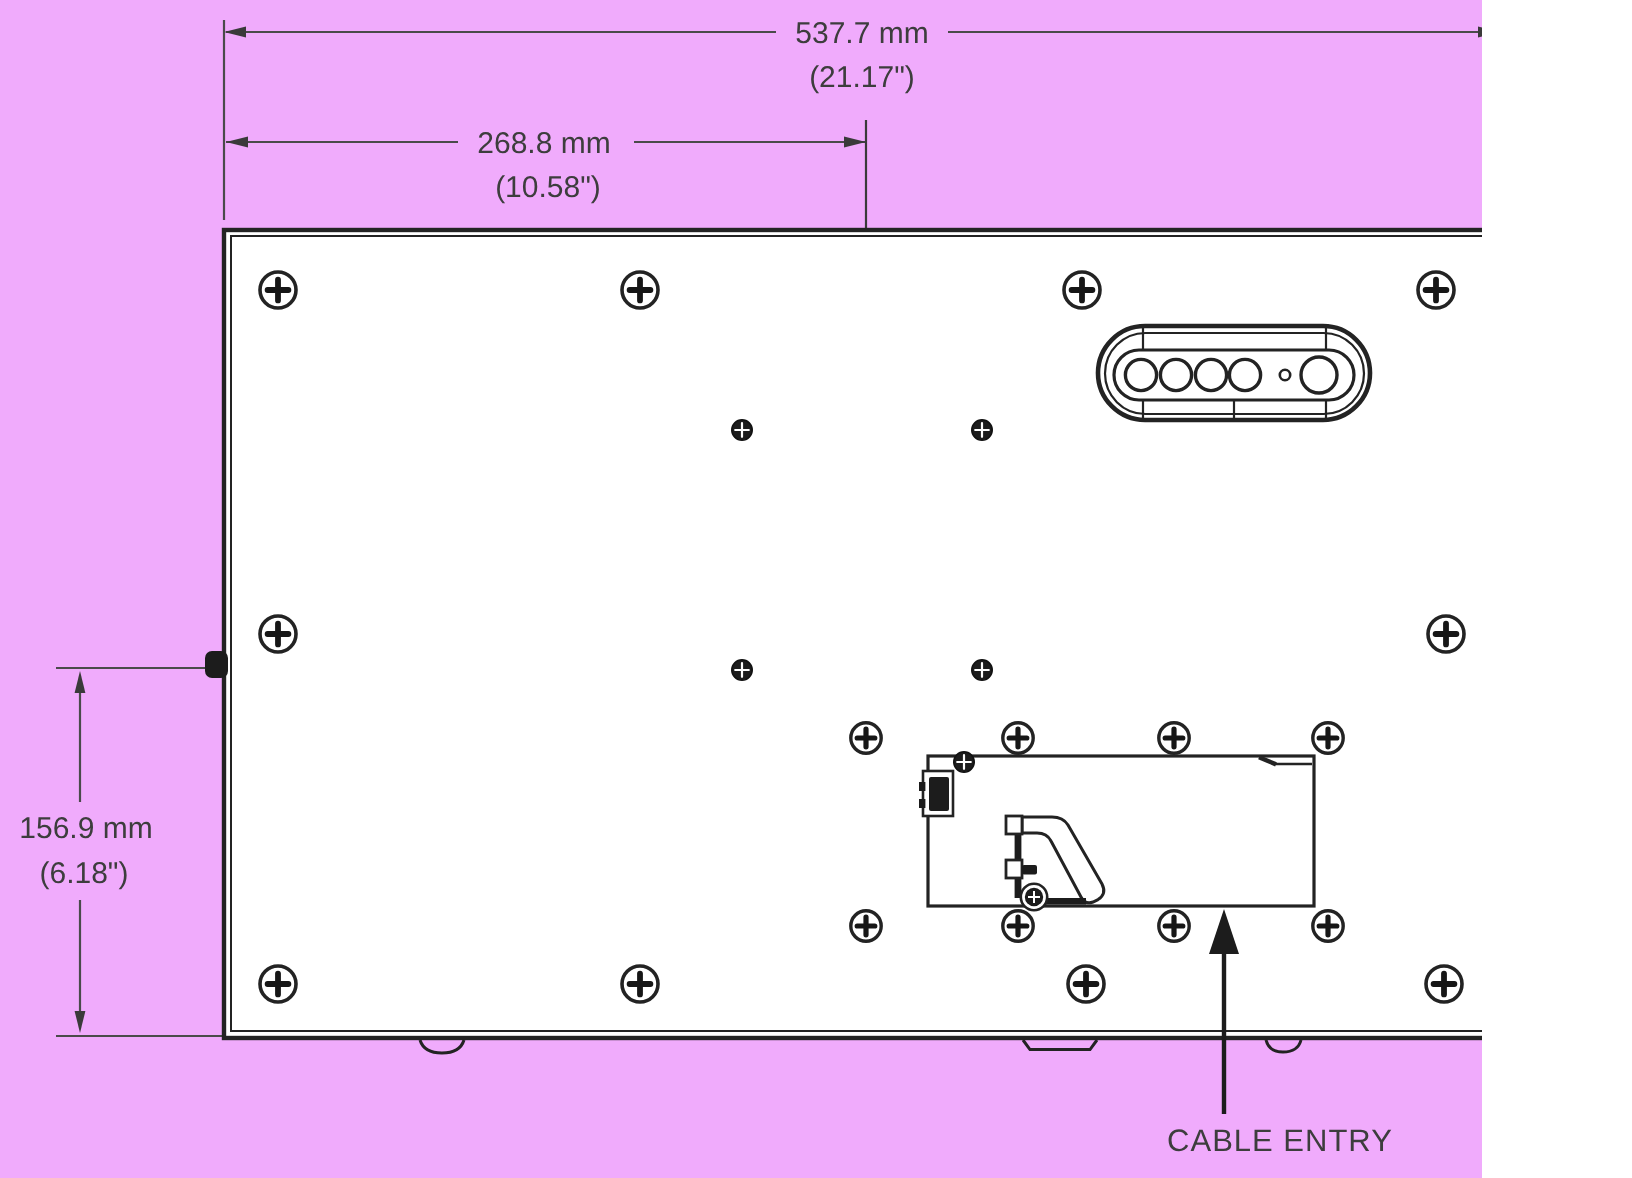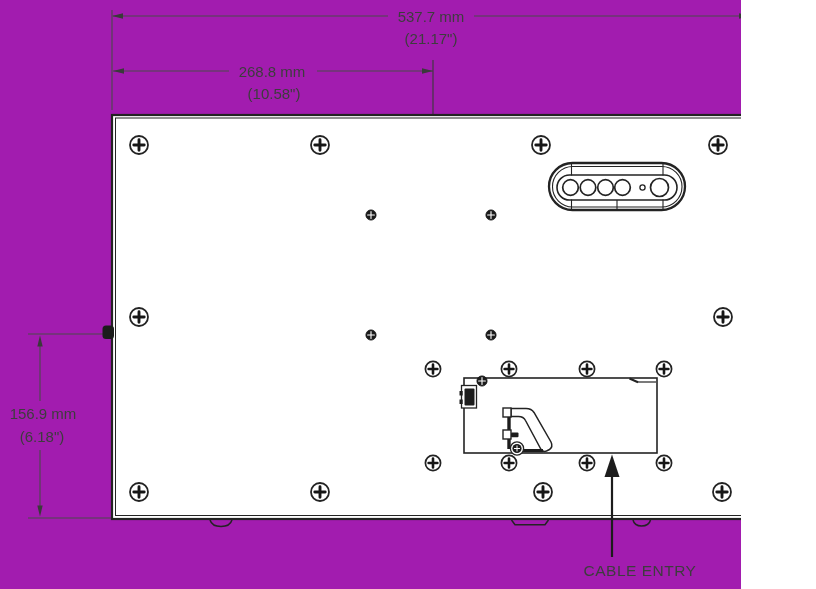--- a/index.html
+++ b/index.html
@@ -1,16 +1,16 @@
 <!DOCTYPE html>
 <html><head>
 <meta charset="utf-8">
 <style>
   html,body{margin:0;padding:0;background:#ffffff;}
-  .stage{position:relative;width:741px;height:589px;background:#a21caf;overflow:hidden;
+  .stage{position:relative;width:741px;height:589px;background:#f0abfc;overflow:hidden;
          font-family:"Liberation Sans", sans-serif;}
   svg{display:block;}
   text{font-family:"Liberation Sans", sans-serif;fill:#3d3d3d;}
   .dim-text{font-size:15px;}
   .label-text{font-size:15.5px;letter-spacing:.5px;}
 </style>
 </head>
 <body>
 
 <div class="stage">

